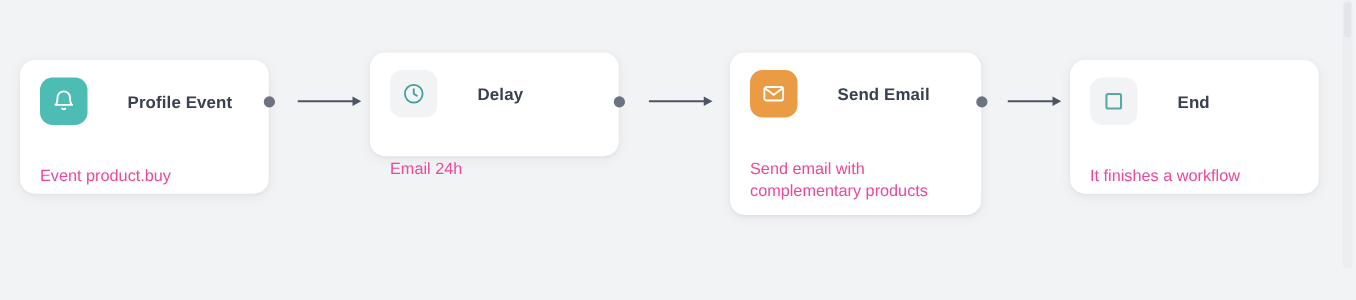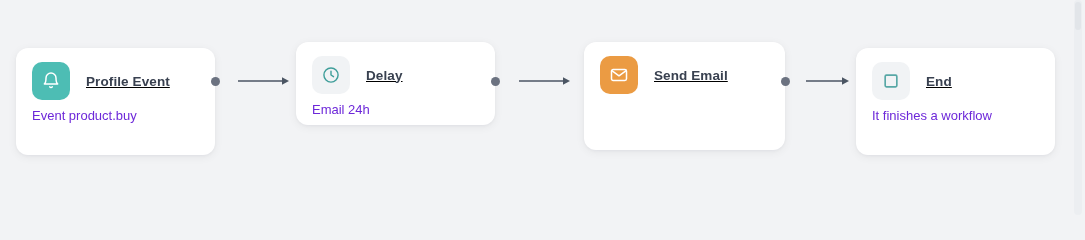--- a/index.html
+++ b/index.html
@@ -29,22 +29,21 @@
     border-radius: 12px;
     box-shadow: 0 2px 10px rgba(17, 24, 39, 0.06),
                 0 1px 3px rgba(17, 24, 39, 0.04);
     box-sizing: border-box;
     padding: 14px 16px 16px 16px;
   }
 
   .node-head {
     display: flex;
     align-items: center;
-    gap: 16px;
-    text-decoration: underline;
+    gap: 32px;
   }
 
   .node-icon {
     width: 38px;
     height: 38px;
     border-radius: 10px;
     display: flex;
     align-items: center;
     justify-content: center;
     flex: 0 0 auto;
@@ -57,31 +56,31 @@
 
   .node-title {
     font-size: 13.5px;
     font-weight: bold;
     color: #394150;
     letter-spacing: 0.1px;
     white-space: nowrap;
   }
 
   .node-desc {
-    margin-top: 7px;
+    margin-top: 32px;
     font-size: 13px;
     line-height: 18px;
-    color: #6d28d9;
+    color: #ec4899;
   }
   .node-desc.two-line { max-width: 165px; }
 
   
   #node-1 { left: 16px;  top: 48px;  width: 199px; height: 107px; }
   #node-2 { left: 296px; top: 42px;  width: 199px; height: 83px; }
-  #node-3 { left: 584px; top: 42px;  width: 201px; height: 108px; }
+  #node-3 { left: 584px; top: 42px;  width: 201px; height: 130px; }
   #node-4 { left: 856px; top: 48px;  width: 199px; height: 107px; }
 
   
   .conn-dot {
     position: absolute;
     width: 9px;
     height: 9px;
     border-radius: 50%;
     background: #6b7280;
   }
@@ -165,20 +164,21 @@
   <div class="node" id="node-3">
     <div class="node-head">
       <div class="node-icon icon-orange">
         <svg width="20" height="20" viewBox="0 0 24 24" fill="none" stroke="#ffffff" stroke-width="1.8" stroke-linecap="round" stroke-linejoin="round">
           <rect x="3" y="5.5" width="18" height="13" rx="2"></rect>
           <path d="M3.8 7 L12 13 L20.2 7"></path>
         </svg>
       </div>
       <div class="node-title">Send Email</div>
     </div>
+    <div class="node-desc two-line">Send email with complementary products</div>
   </div>
 
   <div class="conn-dot" id="dot-3"></div>
   <svg class="conn-arrow" id="arrow-3" viewBox="0 0 44 12">
     <line x1="0" y1="6" x2="37" y2="6" stroke="#4b5563" stroke-width="1.7"></line>
     <path d="M36 2.2 L43 6 L36 9.8 Z" fill="#4b5563"></path>
   </svg>
 
   <div class="node" id="node-4">
     <div class="node-head">

